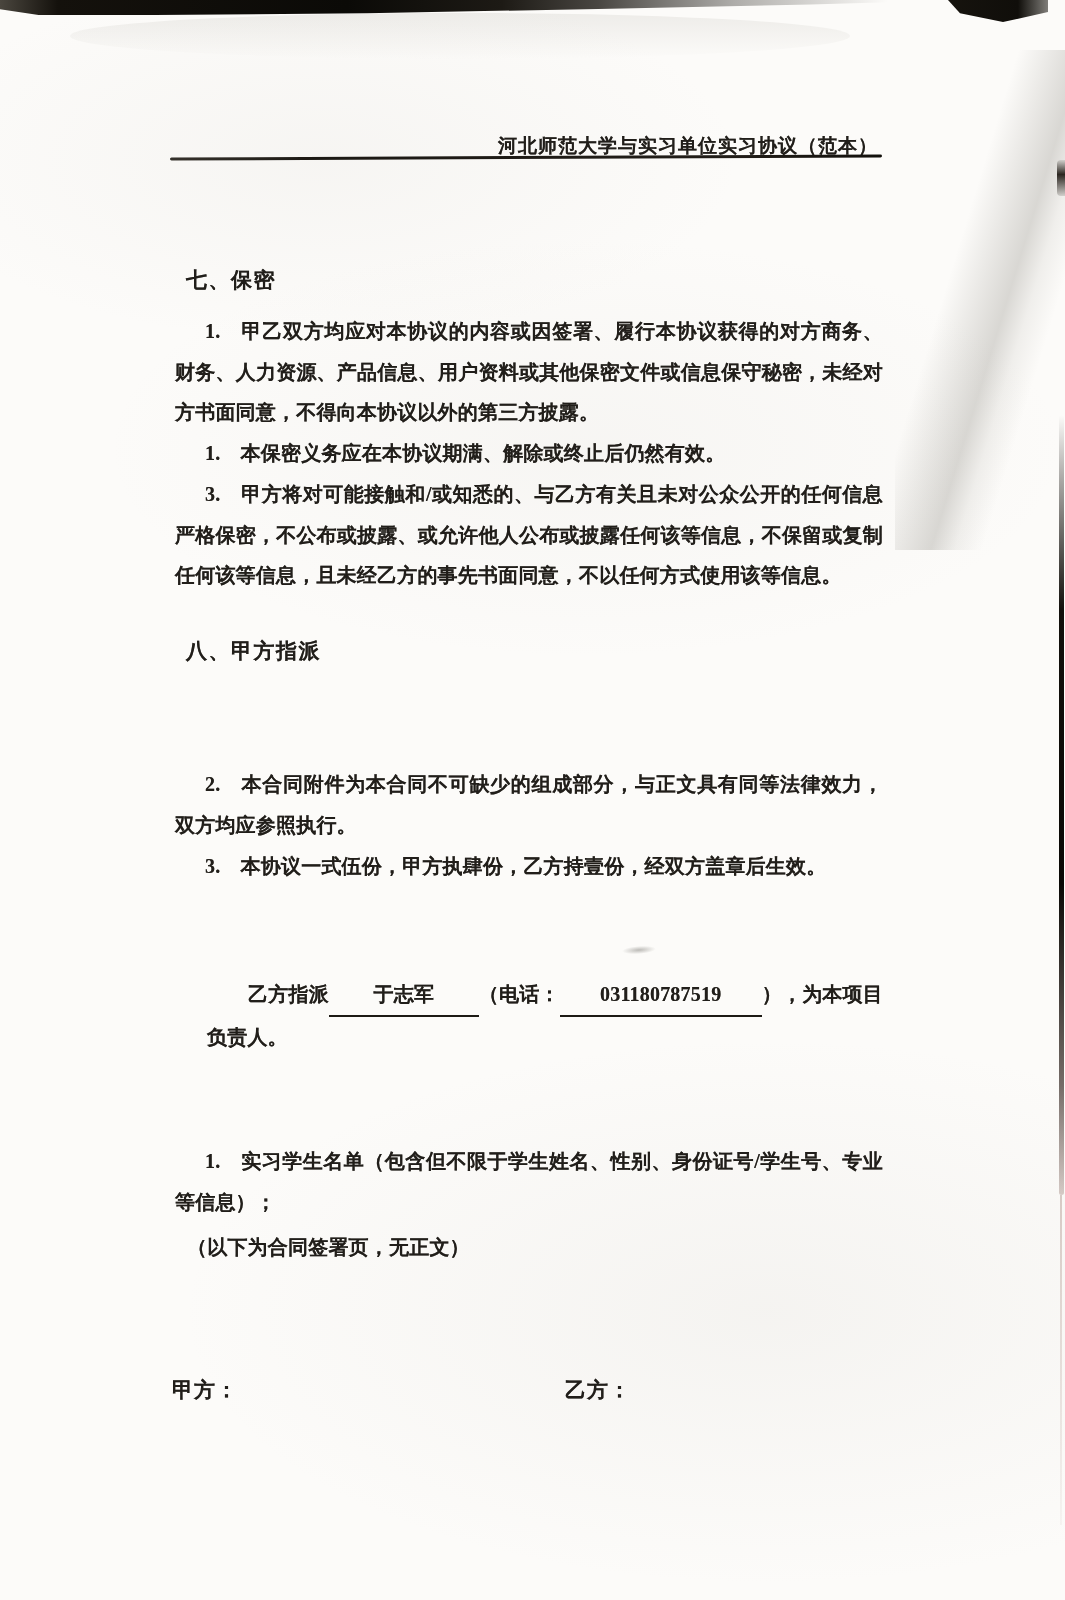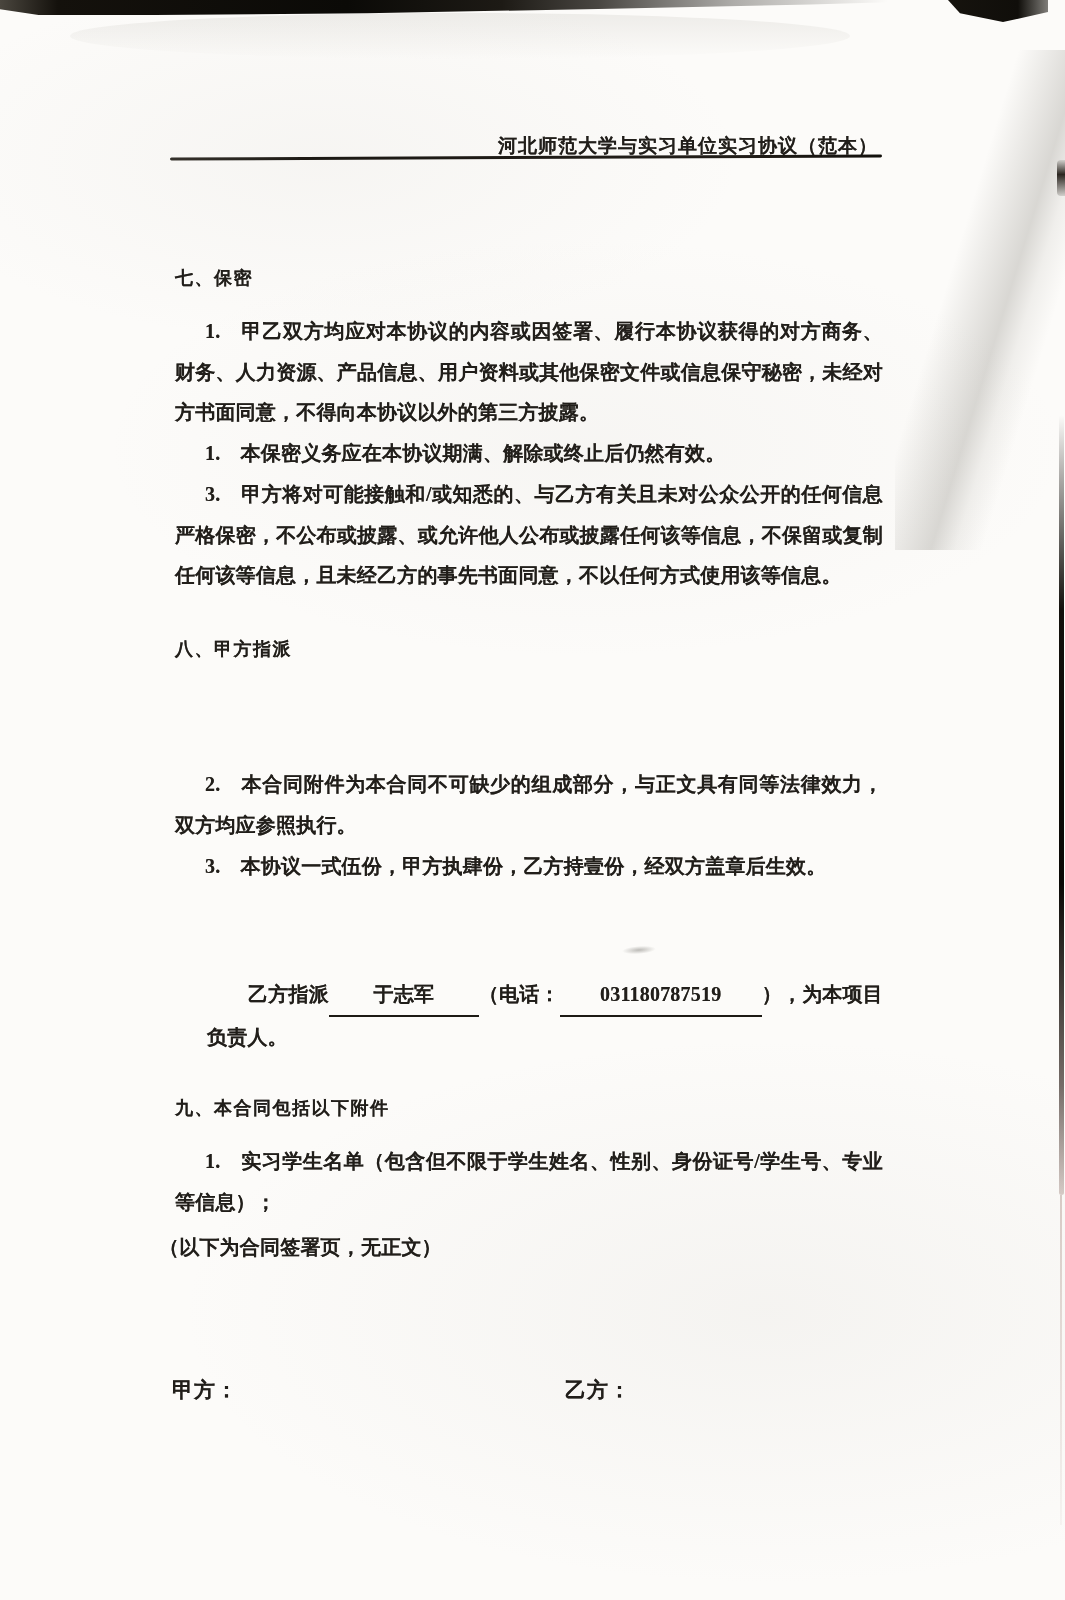--- a/index.html
+++ b/index.html
@@ -70,34 +70,34 @@
     position:absolute;left:170px;top:156px;width:712px;height:3px;
     background:linear-gradient(to right,#35312b,#1c1914 20%,#211d18 80%,#12100c);
     transform:rotate(-0.25deg);border-radius:2px;
   }
   .para{
     position:absolute;left:175px;width:708px;
     font-size:20px;line-height:40.5px;text-align:justify;letter-spacing:0.2px;
   }
   .indent{text-indent:30px;}
   .sec-title{
-    position:absolute;left:175px;
-    font-size:18px;letter-spacing:1.5px;
+    position:absolute;left:186px;
+    font-size:21px;letter-spacing:1.5px;
   }
   .fill{
     display:inline-block;text-align:center;
     border-bottom:2px solid #1d1a15;
     text-indent:0;
   }
   .fill-name-a{width:110px;}
   .fill-phone-a{width:232px;}
   .fill-name-b{width:150px;}
   .fill-phone-b{width:202px;}
   .party-b-para{padding-left:32px;width:676px;text-indent:41px;}
-  .signing-note{text-indent:-16px;}
+  .signing-note{text-indent:-16px;margin-left:28px;}
   .sig-label{position:absolute;top:1376px;font-size:21px;letter-spacing:1px;}
   .sig-a{left:172px;}
   .sig-b{left:565px;}
 </style>
 </head>
 <body>
 
 <div class="page">
 
   <div class="artifact-top-bar"></div>
@@ -120,21 +120,20 @@
 
   <div class="sec-title txt" style="top:637px;">八、甲方指派</div>
   <div class="para indent txt" style="top:764px;">2.　本合同附件为本合同不可缺少的组成部分，与正文具有同等法律效力，双方均应参照执行。</div>
   <div class="para indent txt" style="top:846px;">3.　本协议一式伍份，甲方执肆份，乙方持壹份，经双方盖章后生效。</div>
 
 
   <div class="para party-b-para txt" style="top:974px;">
     <span>乙方指派</span><span class="fill fill-name-b">于志军</span><span>（电话：</span><span class="fill fill-phone-b">031180787519</span><span>），为本项目负责人。</span>
   </div>
 
-  <div class="sec-title txt" style="top:1096px;">九、本合同包括以下附件</div>
   <div class="para indent txt" style="top:1141px;">1.　实习学生名单（包含但不限于学生姓名、性别、身份证号/学生号、专业等信息）；</div>
 
   <div class="para signing-note txt" style="top:1227px;">（以下为合同签署页，无正文）</div>
 
   <div class="sig-label sig-a txt">甲方：</div>
   <div class="sig-label sig-b txt">乙方：</div>
 
 </div>
 
 </body></html>

